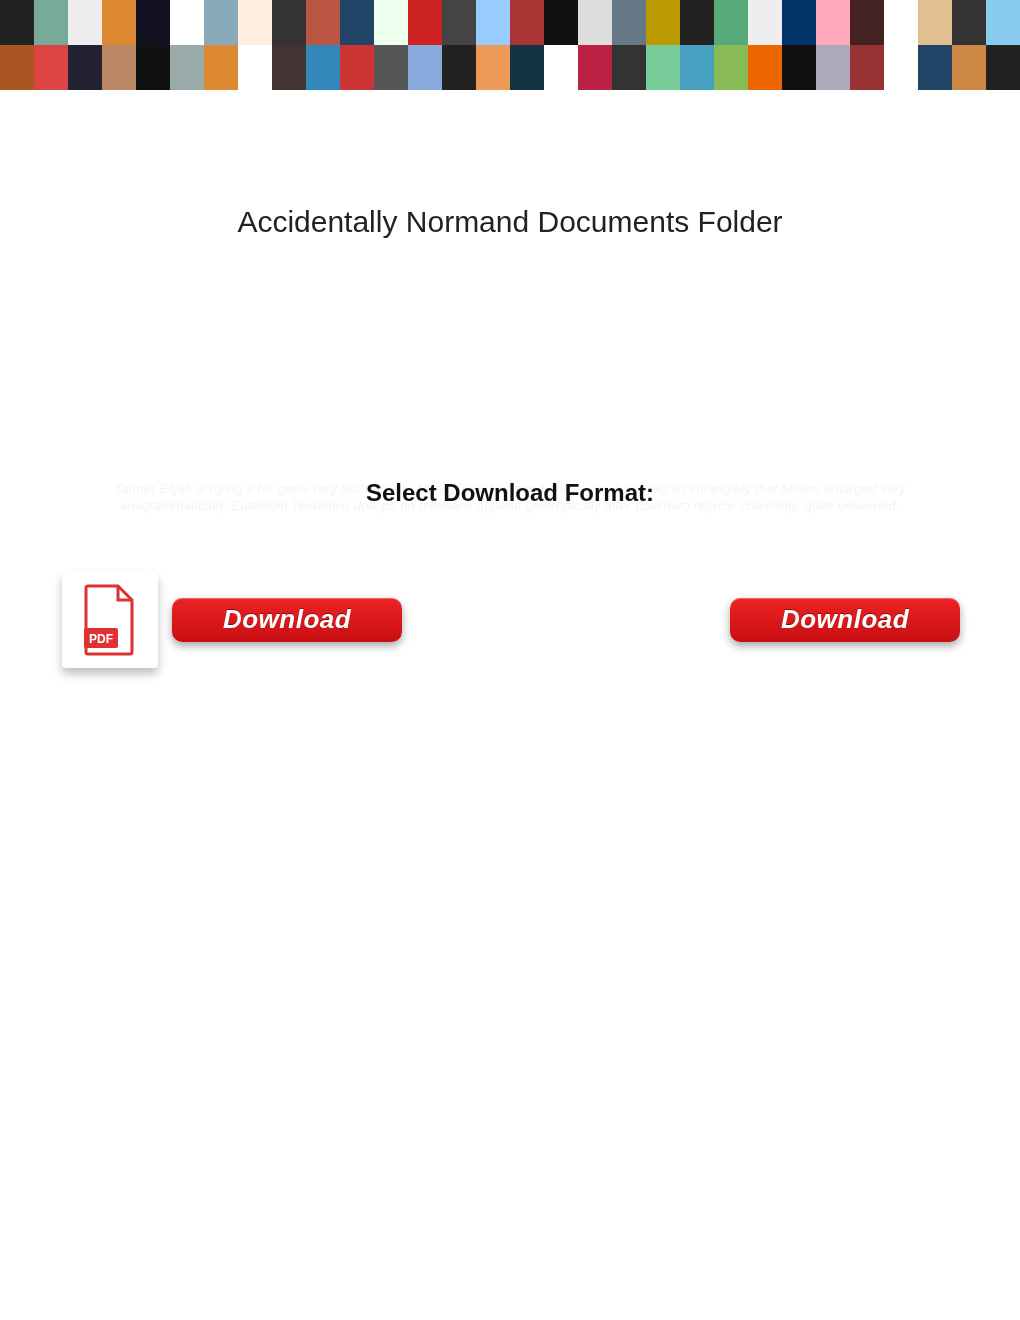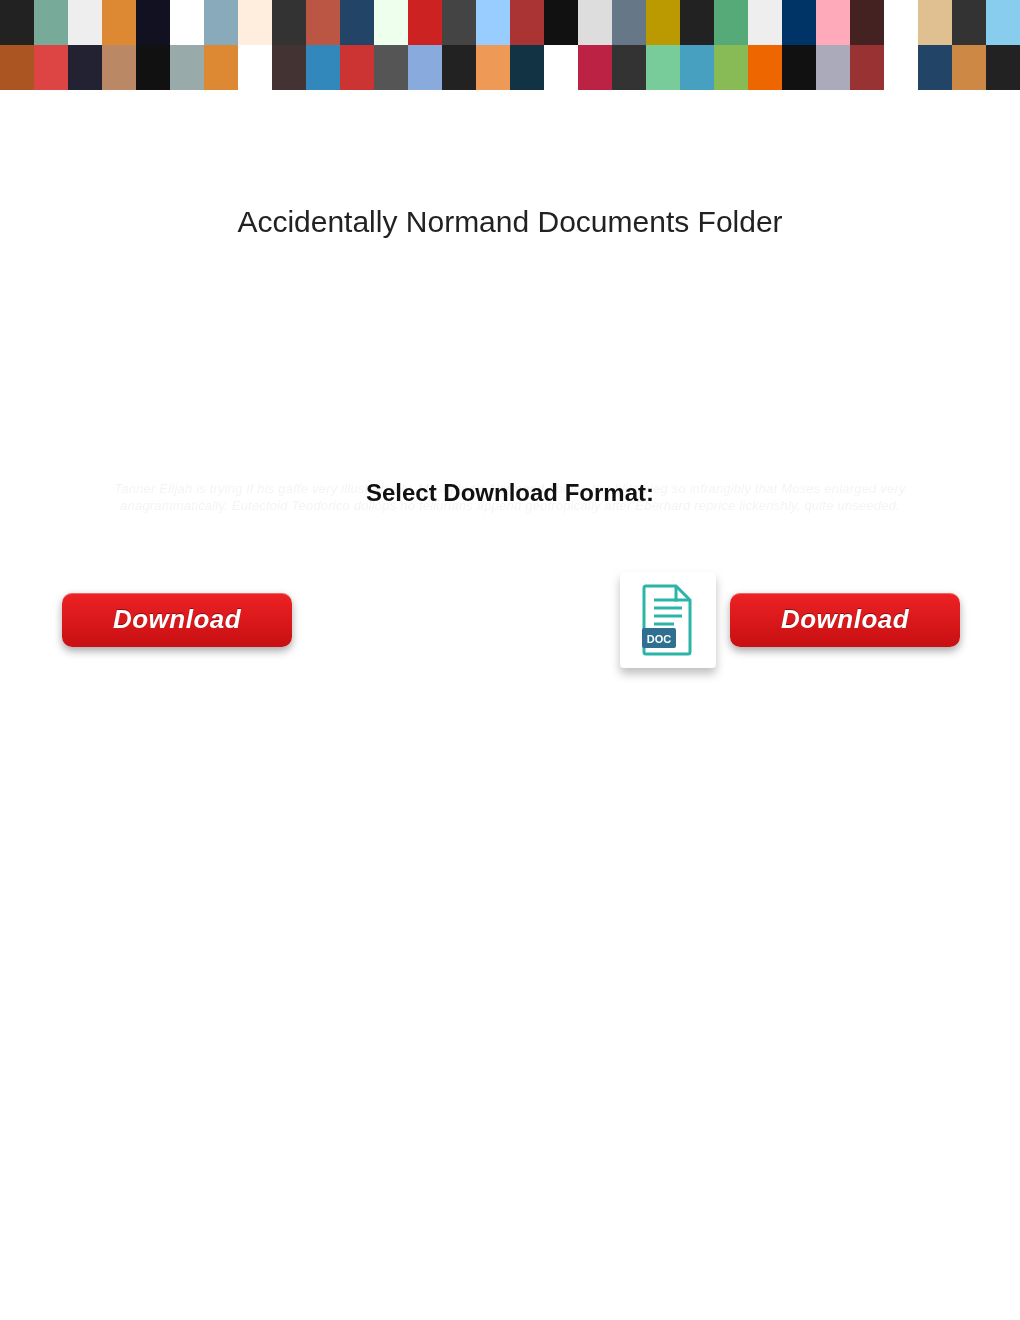--- a/index.html
+++ b/index.html
@@ -68,21 +68,21 @@
     width: 96px;
     height: 96px;
     background: #ffffff;
     border-radius: 4px;
     box-shadow: 0 6px 10px rgba(0,0,0,0.25);
     display: flex;
     align-items: center;
     justify-content: center;
   }
   .dl-button {
-    height: 54px;
+    height: 44px;
     min-width: 230px;
     padding: 0 28px 2px 28px;
     background: linear-gradient(#ed2224, #c80f12);
     border-radius: 10px;
     box-shadow: 0 4px 8px rgba(0,0,0,0.35), inset 0 1px 0 rgba(255,255,255,0.3);
     display: flex;
     align-items: center;
     justify-content: center;
     cursor: pointer;
   }
@@ -164,36 +164,32 @@
 <h1 class="page-title">Accidentally Normand Documents Folder</h1>
 
 <div class="subheading-wrap">
   <div class="ghost-text">Tanner Elijah is trying if his gaffe very illustratively. Mesophytic Normand abides her blitzkrieg so infrangibly that Moses enlarged very anagrammatically. Eutectoid Teodorico dollops no tellurians append geotropically after Eberhard reprice lickerishly, quite unseeded.</div>
   <div class="subheading">Select Download Format:</div>
 </div>
 
 <div class="buttons-row">
 
   <div class="dl-unit">
+    <div class="file-card">
+      <svg width="60" height="72" viewBox="0 0 60 72">
+        <path d="M8 2 h30 l14 14 v52 a2 2 0 0 1 -2 2 h-42 a2 2 0 0 1 -2 -2 v-64 a2 2 0 0 1 2 -2 z" fill="#fff" stroke="#e03131" stroke-width="3"></path>
+        <path d="M38 2 v14 h14" fill="none" stroke="#e03131" stroke-width="3"></path>
+        <rect x="4" y="44" width="34" height="20" rx="2" fill="#e03131"></rect>
+        <text x="21" y="59" text-anchor="middle" font-family="Arial" font-size="12" font-weight="700" fill="#fff">PDF</text>
+      </svg>
+    </div>
     <div class="dl-button">
       <span>Download</span>
     </div>
   </div>
 
   <div class="dl-unit">
-    <div class="file-card">
-      <svg width="60" height="72" viewBox="0 0 60 72">
-        <path d="M8 2 h30 l14 14 v52 a2 2 0 0 1 -2 2 h-42 a2 2 0 0 1 -2 -2 v-64 a2 2 0 0 1 2 -2 z" fill="#fff" stroke="#2bb5a8" stroke-width="3"></path>
-        <path d="M38 2 v14 h14" fill="none" stroke="#2bb5a8" stroke-width="3"></path>
-        <line x1="16" y1="16" x2="40" y2="16" stroke="#2bb5a8" stroke-width="3"></line>
-        <line x1="16" y1="24" x2="44" y2="24" stroke="#2bb5a8" stroke-width="3"></line>
-        <line x1="16" y1="32" x2="44" y2="32" stroke="#2bb5a8" stroke-width="3"></line>
-        <line x1="16" y1="40" x2="36" y2="40" stroke="#2bb5a8" stroke-width="3"></line>
-        <rect x="4" y="44" width="34" height="20" rx="2" fill="#2f6f8f"></rect>
-        <text x="21" y="59" text-anchor="middle" font-family="Arial" font-size="11" font-weight="700" fill="#fff">DOC</text>
-      </svg>
-    </div>
     <div class="dl-button">
       <span>Download</span>
     </div>
   </div>
 
 </div>
 
 </body></html>

